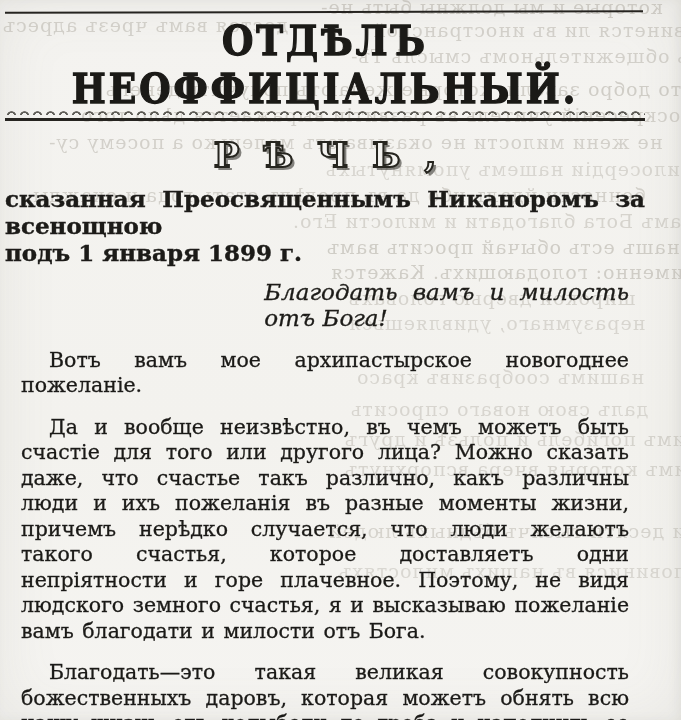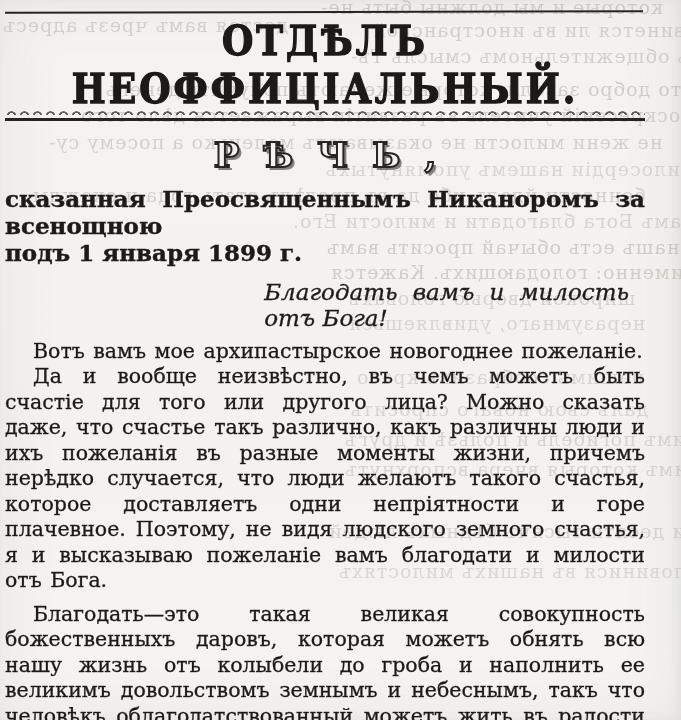--- a/index.html
+++ b/index.html
@@ -83,21 +83,21 @@
   .epi-line2{text-align:left;}
   .body-text{
     margin-top:7px;
     font-size:20.5px;
     line-height:25.5px;
     text-align:justify;
     word-spacing:2px;
     color:#1b1a17;
     -webkit-text-stroke:0.35px rgba(27,26,23,0.85);
   }
-  .body-text p{margin:0;text-indent:28px;}
+  .body-text p{margin:16px;text-indent:28px;}
   .body-text p:nth-child(3){margin-top:2px;}
   .body-text p:last-child{margin-top:8px;}
 </style>
 </head>
 <body>
 
 <div class="page">
 
   <div class="bleed-layer">
       <span class="bleed" style="left: 320px; top: -4px; font-size: 19px; opacity: 0.55; transform: scaleX(-1);">которые и мы должны быть не-</span>

